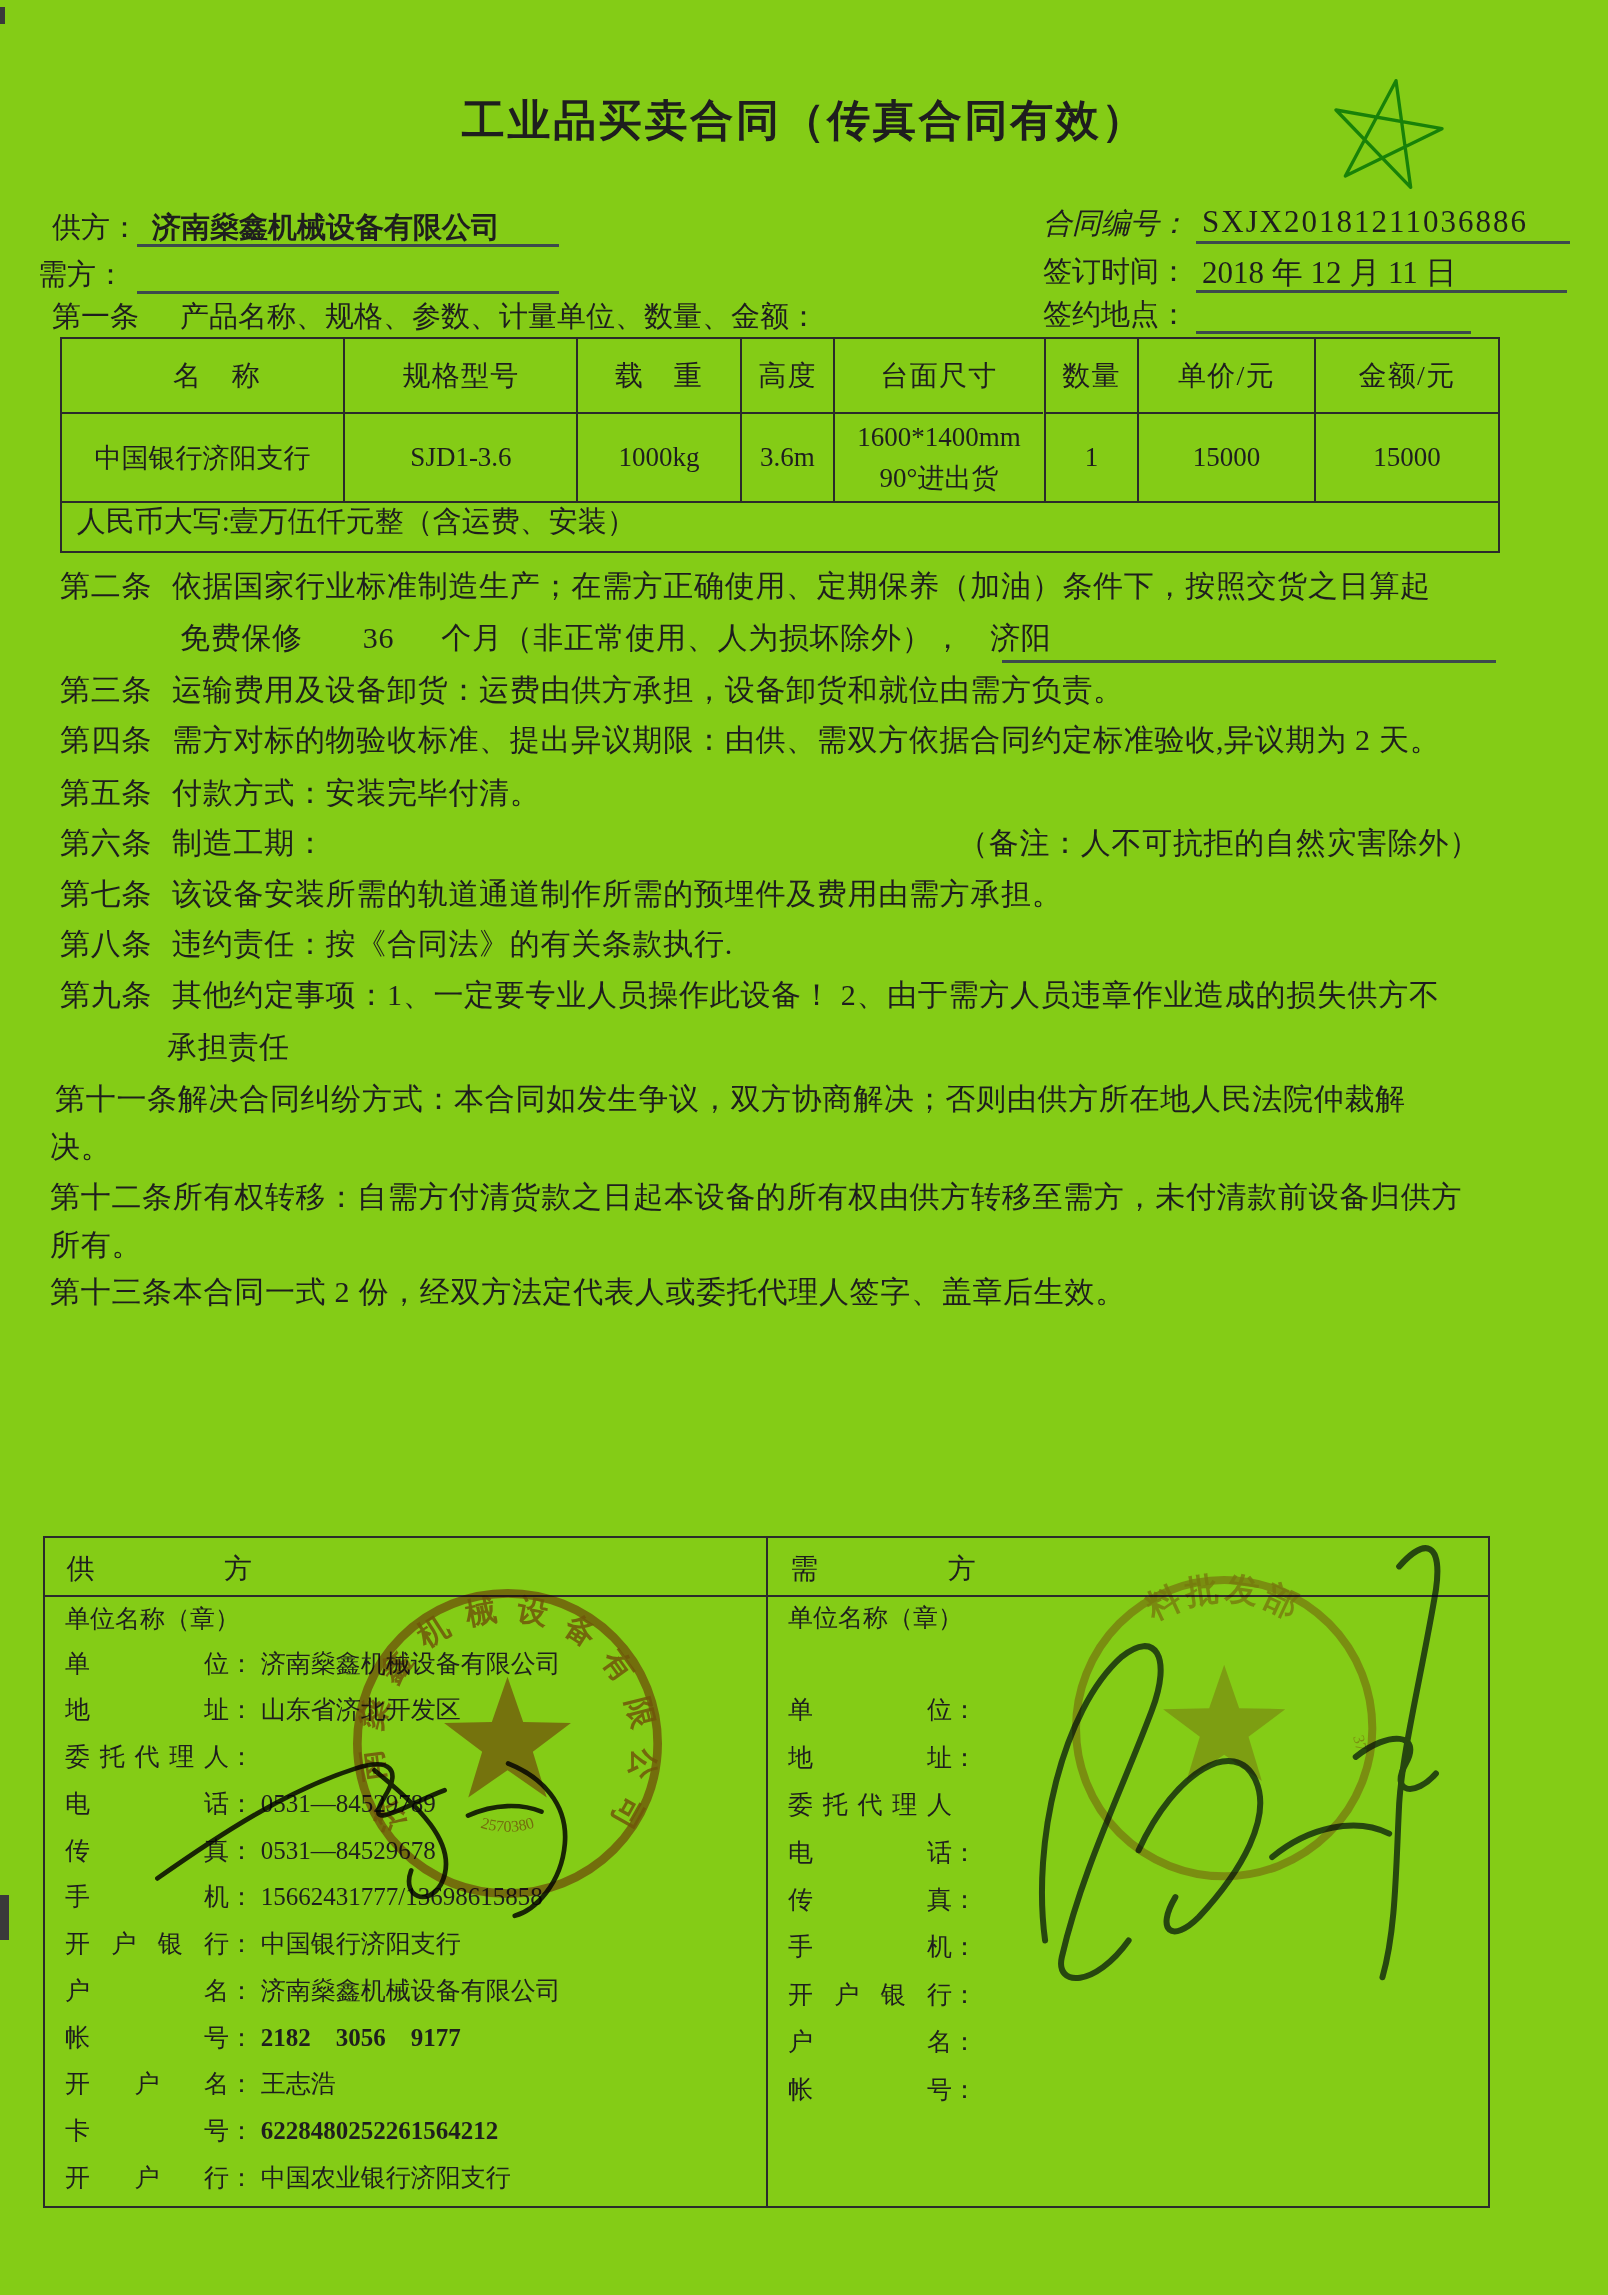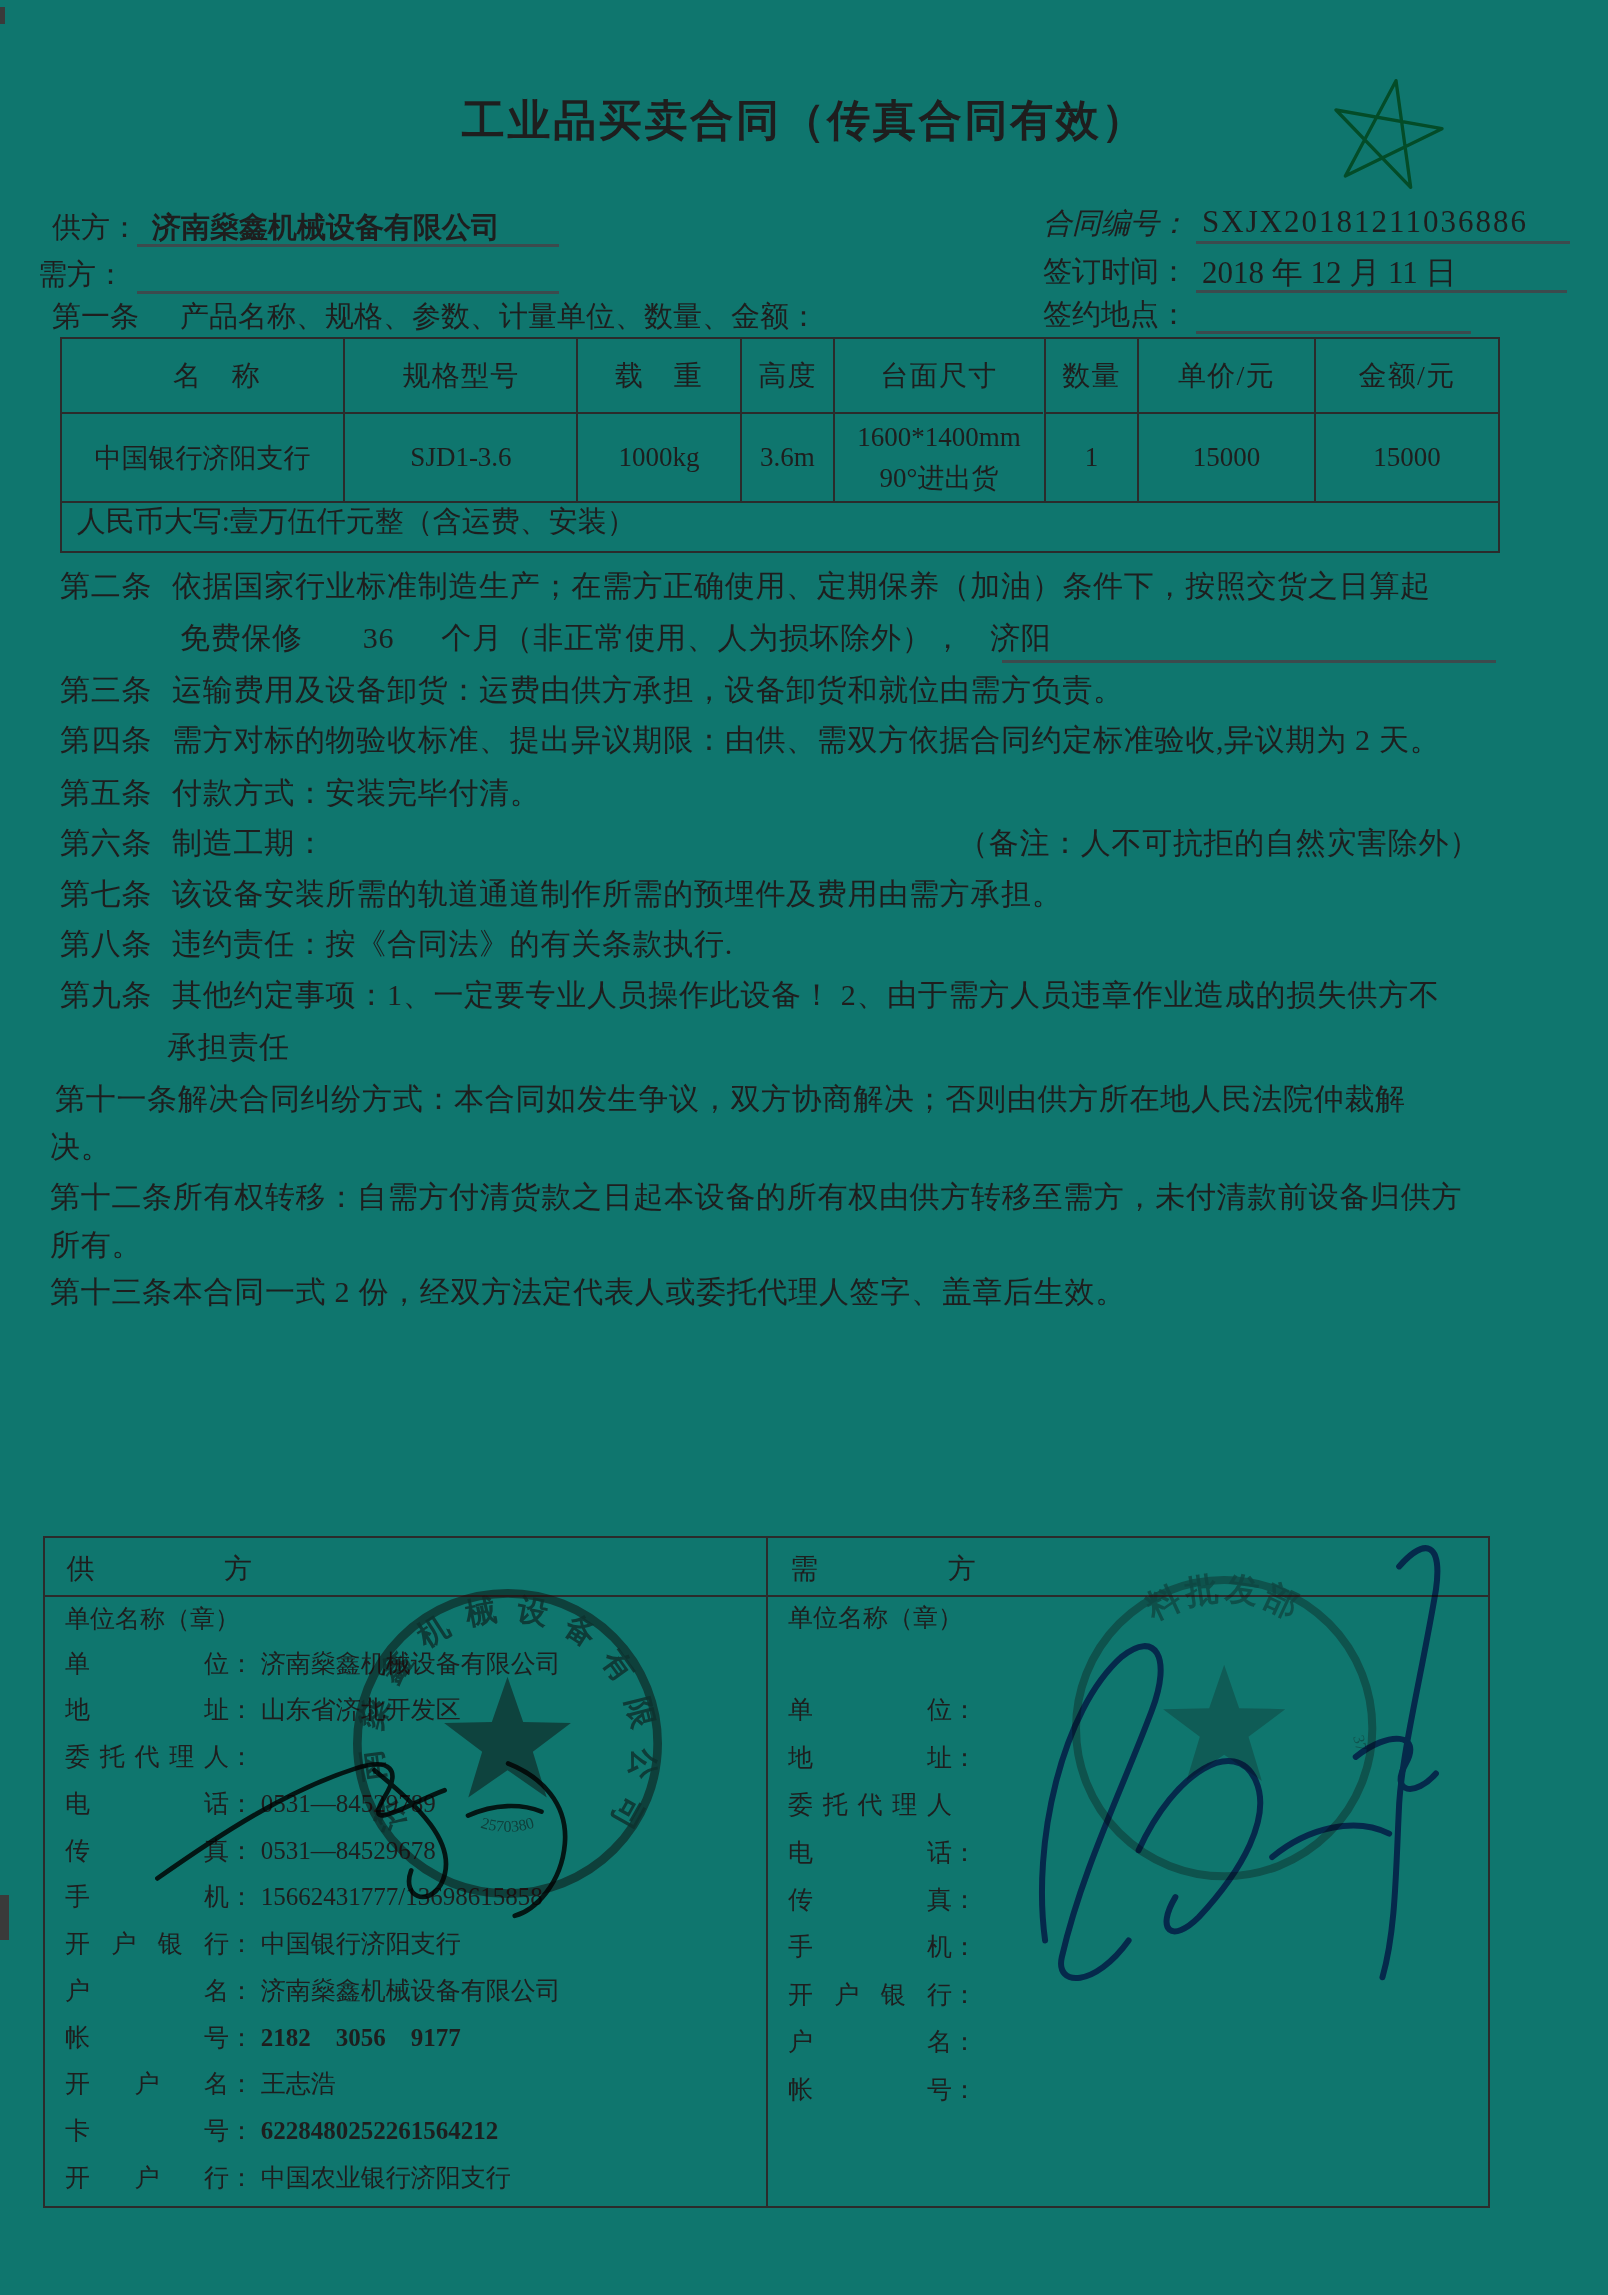--- a/index.html
+++ b/index.html
@@ -1,18 +1,18 @@
 <!DOCTYPE html>
 <html style="font-size:10.7px"><head>
 <meta charset="utf-8">
 <style>
   html,body{margin:0;padding:0;background:#d9d9d9;}
   .page{
     position:relative;width:1609px;height:2295px;margin:0 auto;
-    background:#0f766e;color:#1e1e1e;overflow:hidden;
+    background:#84cc16;color:#1e1e1e;overflow:hidden;
     font-family:"Liberation Serif","DejaVu Serif",serif;
   }
   .abs{position:absolute;white-space:nowrap;}
   .title{font-size:43px;font-weight:bold;letter-spacing:2.7px;}
   .hline{font-size:29px;}
   .u{position:absolute;height:2.7px;background:#3c4a4d;}
   .clause{position:absolute;font-size:30px;letter-spacing:0.7px;white-space:nowrap;}
   .clabel{margin-right:20px;}
   .clabel4{}
   .clabel0{margin-right:0;}

